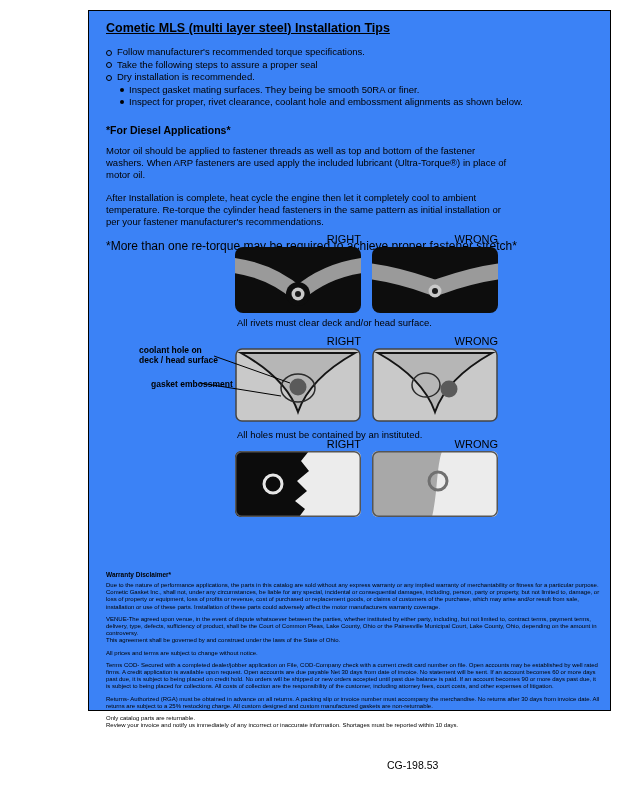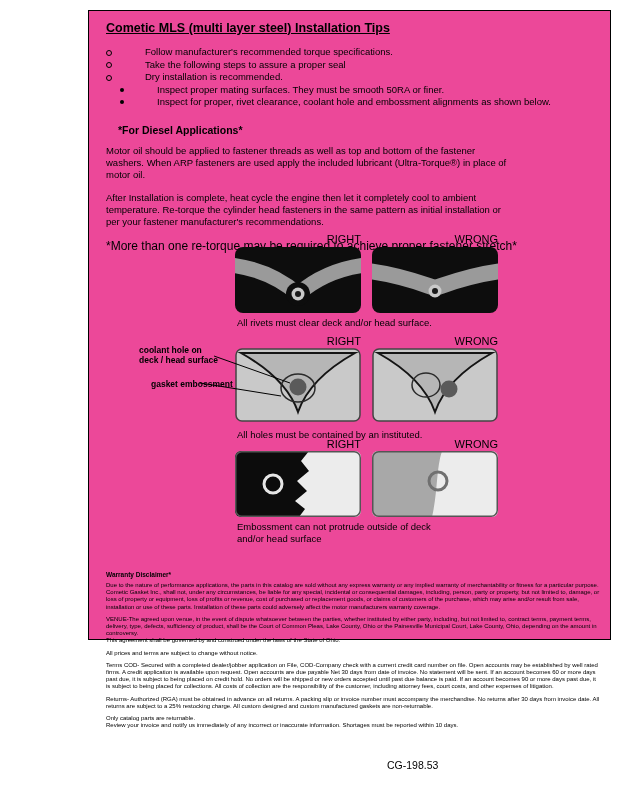--- a/index.html
+++ b/index.html
@@ -2,31 +2,31 @@
 <html><head>
 <meta charset="utf-8">
 <style>
   html,body { margin:0; padding:0; }
   body {
     width:618px; height:800px; background:#ffffff; position:relative;
     font-family:"Liberation Sans", sans-serif; color:#000;
     -webkit-font-smoothing:antialiased;
   }
   .frame {
-    position:absolute; left:88px; top:10px; width:523px; height:630px;
-    border:1.5px solid #000; box-sizing:border-box; background:#ec4899;
+    position:absolute; left:88px; top:10px; width:523px; height:701px;
+    border:1.5px solid #000; box-sizing:border-box; background:#3b82f6;
   }
   
   .intro { position:absolute; top:10px; left:17px; width:486px; }
   .title { font-size:12.5px; font-weight:bold; text-decoration:underline; margin:0 0 11px 0; }
-  .bullet { font-size:9.5px; line-height:12.5px; display:flex; align-items:flex-start;gap:28px; }
+  .bullet { font-size:9.5px; line-height:12.5px; display:flex; align-items:flex-start; }
   .bullet .odot { width:4px; height:4px; border:1px solid #000; border-radius:50%; margin:3.5px 5px 0 0; flex:none; }
   .sub { margin-left:14px; }
   .sub .fdot { width:4px; height:4px; background:#000; border-radius:50%; margin:4px 5px 0 0; flex:none; }
-  .diesel-heading { font-size:10.5px; font-weight:bold; margin:15px 0 9px 12px; }
+  .diesel-heading { font-size:10.5px; font-weight:bold; margin:15px 0 9px 0; }
   .para { font-size:9.5px; line-height:12px; max-width:404px; margin:0 8px 11px 0; }
   .note { font-size:12px; margin-top:9px; }
   
   .rw { position:absolute; font-size:11px; width:126px; text-align:right; }
   .dimg { position:absolute; width:126px; }
   .dimg svg { display:block; }
   .caption { position:absolute; font-size:9.5px; line-height:12px; white-space:pre-line; }
   .small-label { position:absolute; font-size:8.5px; line-height:10px; white-space:pre-line;font-weight:bold; }
   .pointer-lines { position:absolute; left:0; top:0; pointer-events:none; }
   
@@ -51,21 +51,21 @@
     <div class="bullet">
       <span class="odot"></span>
       <span>Take the following steps to assure a proper seal</span>
     </div>
     <div class="bullet">
       <span class="odot"></span>
       <span>Dry installation is recommended.</span>
     </div>
     <div class="bullet sub">
       <span class="fdot"></span>
-      <span>Inspect proper mating surfaces.  They must be smooth 50RA or finer.</span>
+      <span>Inspect gasket mating surfaces.  They being be smooth 50RA or finer.</span>
     </div>
     <div class="bullet sub">
       <span class="fdot"></span>
       <span>Inspect for proper, rivet clearance, coolant hole and embossment alignments as shown below.</span>
     </div>
 
     <div class="diesel-heading">*For Diesel Applications*</div>
     <div class="para">Motor oil should be applied to fastener threads as well as top and bottom of the fastener washers. When ARP fasteners are used apply the included lubricant (Ultra-Torque®) in place of motor oil.</div>
     <div class="para">After Installation is complete, heat cycle the engine then let it completely cool to ambient temperature. Re-torque the cylinder head fasteners in the same pattern as initial installation or per your fastener manufacturer's recommendations.</div>
     <div class="note">*More than one re-torque may be required to achieve proper fastener stretch*</div>
@@ -152,22 +152,20 @@
         </defs>
       <g clip-path="url(#r3wrong)">
         <rect width="126" height="66" fill="#ececec"></rect>
         <path d="M0,0 L70,0 C64,18 66,40 60,66 L0,66 Z" fill="#a8a8a8"></path>
         <circle cx="66" cy="30" r="9" fill="none" stroke="#707070" stroke-width="3"></circle>
       </g>
       <rect x="0.75" y="0.75" width="124.5" height="64.5" rx="6" fill="none" stroke="#555" stroke-width="1.5"></rect>
     </svg>
   </div>
 
-  <div class="caption" style="left:148px; top:510px;">Embossment can not protrude outside of deck
-and/or head surface</div>
 
   <div class="warranty">
     <div class="warranty-heading">Warranty Disclaimer*</div>
     <p>Due to the nature of performance applications, the parts in this catalog are sold without any express warranty or any implied warranty of merchantability or fitness for a particular purpose.  Cometic Gasket Inc., shall not, under any circumstances, be liable for any special, incidental or consequential damages, including, person, party or property, but not limited to, damage, or loss of property or equipment, loss of profits or revenue, cost of purchased or replacement goods, or claims of customers of the purchase, which may arise and/or result from sale, installation or use of these parts.  Installation of these parts could adversely affect the motor manufacturers warranty coverage.</p>
     <p>VENUE-The agreed upon venue, in the event of dispute whatsoever between the parties, whether instituted by either party, including, but not limited to, contract terms, payment terms, delivery, type, defects, sufficiency of product, shall be the Court of Common Pleas, Lake County, Ohio or the Painesville Municipal Court, Lake County, Ohio, depending on the amount in controversy.
 This agreement shall be governed by and construed under the laws of the State of Ohio.</p>
     <p>All prices and terms are subject to change without notice.</p>
     <p>Terms COD- Secured with a completed dealer/jobber application on File, COD-Company check with a current credit card number on file.  Open accounts may be established by well rated firms.  A credit application is available upon request.  Open accounts are due payable Net 30 days from date of invoice.  No statement will be sent.  If an account becomes 60 or more days past due, it is subject to being placed on credit hold.  No orders will be shipped or new orders accepted until past due balance is paid.  If an account becomes 90 or more days past due, it is subject to being placed for collections.  All costs of collection are the responsibility of the customer, including attorney fees, court costs, and other expenses of litigation.</p>
     <p>Returns- Authorized (RGA) must be obtained in advance on all returns.  A packing slip or invoice number must accompany the merchandise.  No returns after 30 days from invoice date.  All returns are subject to a 25% restocking charge.  All custom designed and custom manufactured gaskets are non-returnable.</p>
     <p>Only catalog parts are returnable.

